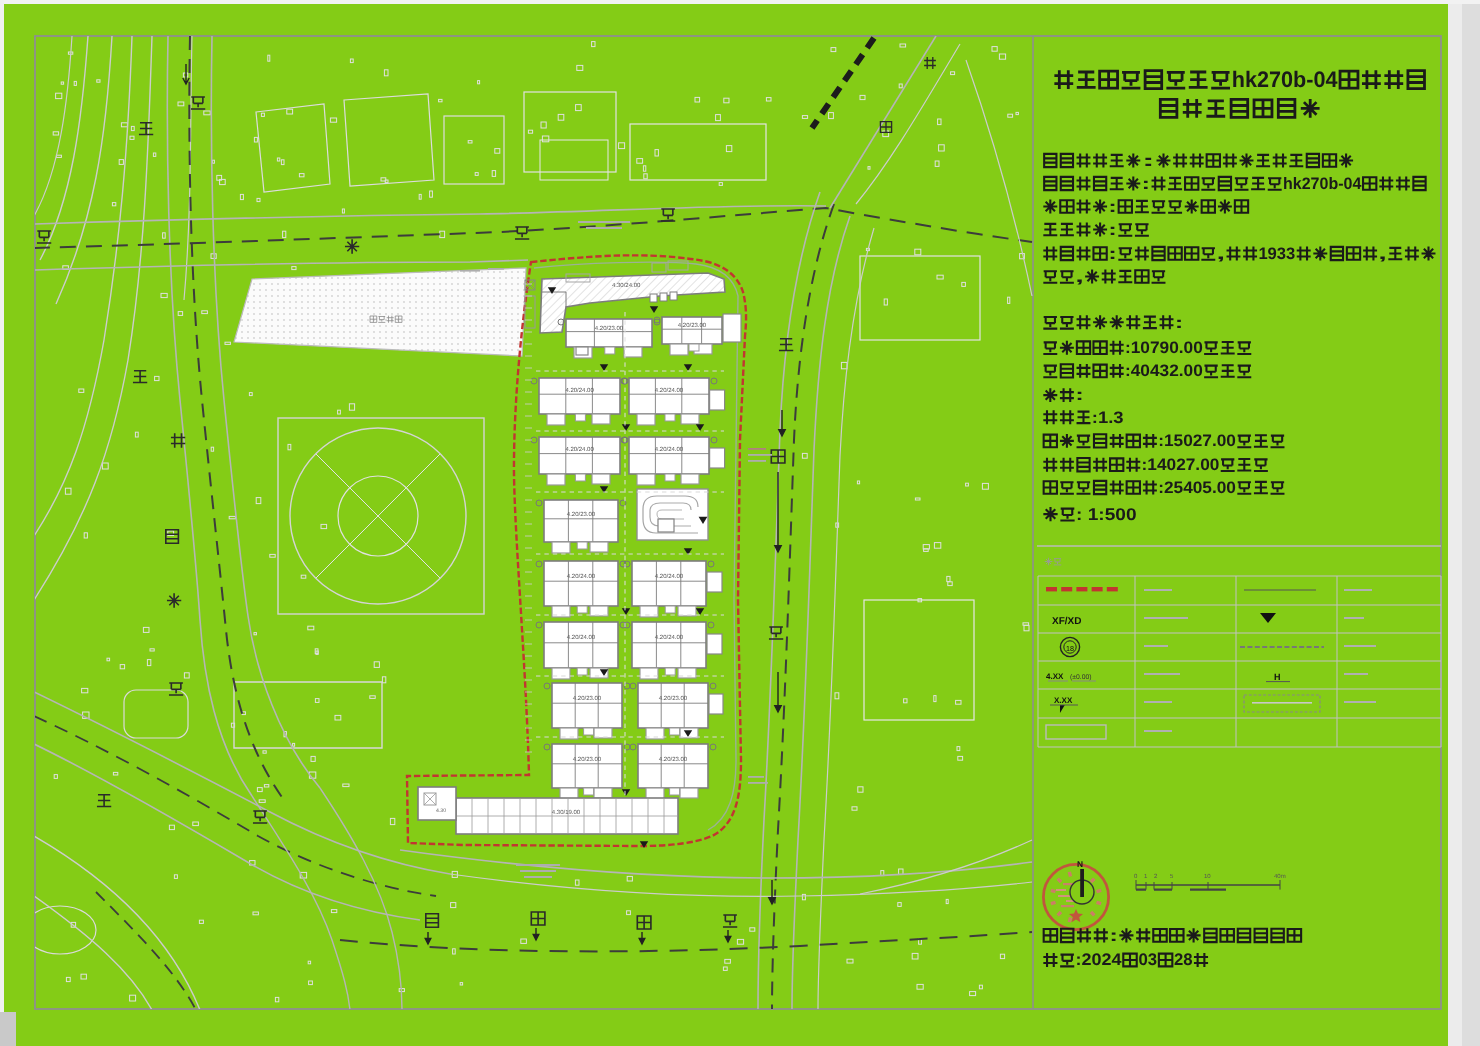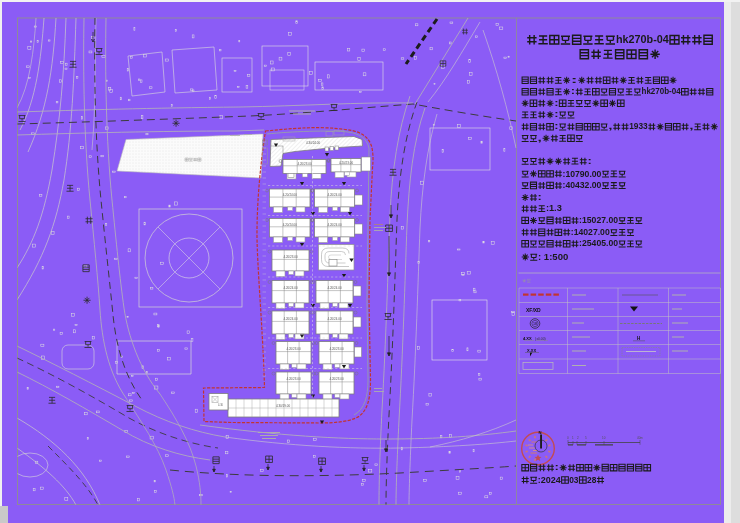--- a/index.html
+++ b/index.html
@@ -1,15 +1,15 @@
 <!DOCTYPE html>
 <html><head><meta charset="utf-8"><style>
 html,body{margin:0;padding:0;background:#fff;}
 *{font-family:"Liberation Sans",sans-serif;}
-#page{position:relative;width:740px;height:523px;overflow:hidden;background:#8b5cf6;}
+#page{position:relative;width:740px;height:523px;overflow:hidden;background:#84cc16;}
 </style></head><body>
 <div id="page">
 <svg width="740" height="523" viewBox="0 0 740 523" style="position:absolute;left:0;top:0">
 <defs>
 <path id="g0" d="M.1,.12H.9V.88H.1Z M.1,.5H.9 M.5,.12V.88" fill="none"></path>
 <path id="g1" d="M.14,.16H.86 M.14,.5H.86 M.08,.85H.92 M.5,.16V.85" fill="none"></path>
 <path id="g2" d="M.13,.1H.87V.9H.13Z M.13,.37H.87 M.13,.63H.87" fill="none"></path>
 <path id="g3" d="M.3,.08V.92 M.7,.08V.92 M.08,.32H.92 M.08,.68H.92" fill="none"></path>
 <path id="g4" d="M.5,.08V.92 M.08,.5H.92 M.22,.22L.78,.78 M.78,.22L.22,.78" fill="none"></path>
 <path id="g5" d="M.1,.18H.9 M.22,.18V.55 M.78,.18V.55 M.22,.55H.78 M.5,.55V.78 M.08,.88H.92" fill="none"></path>

